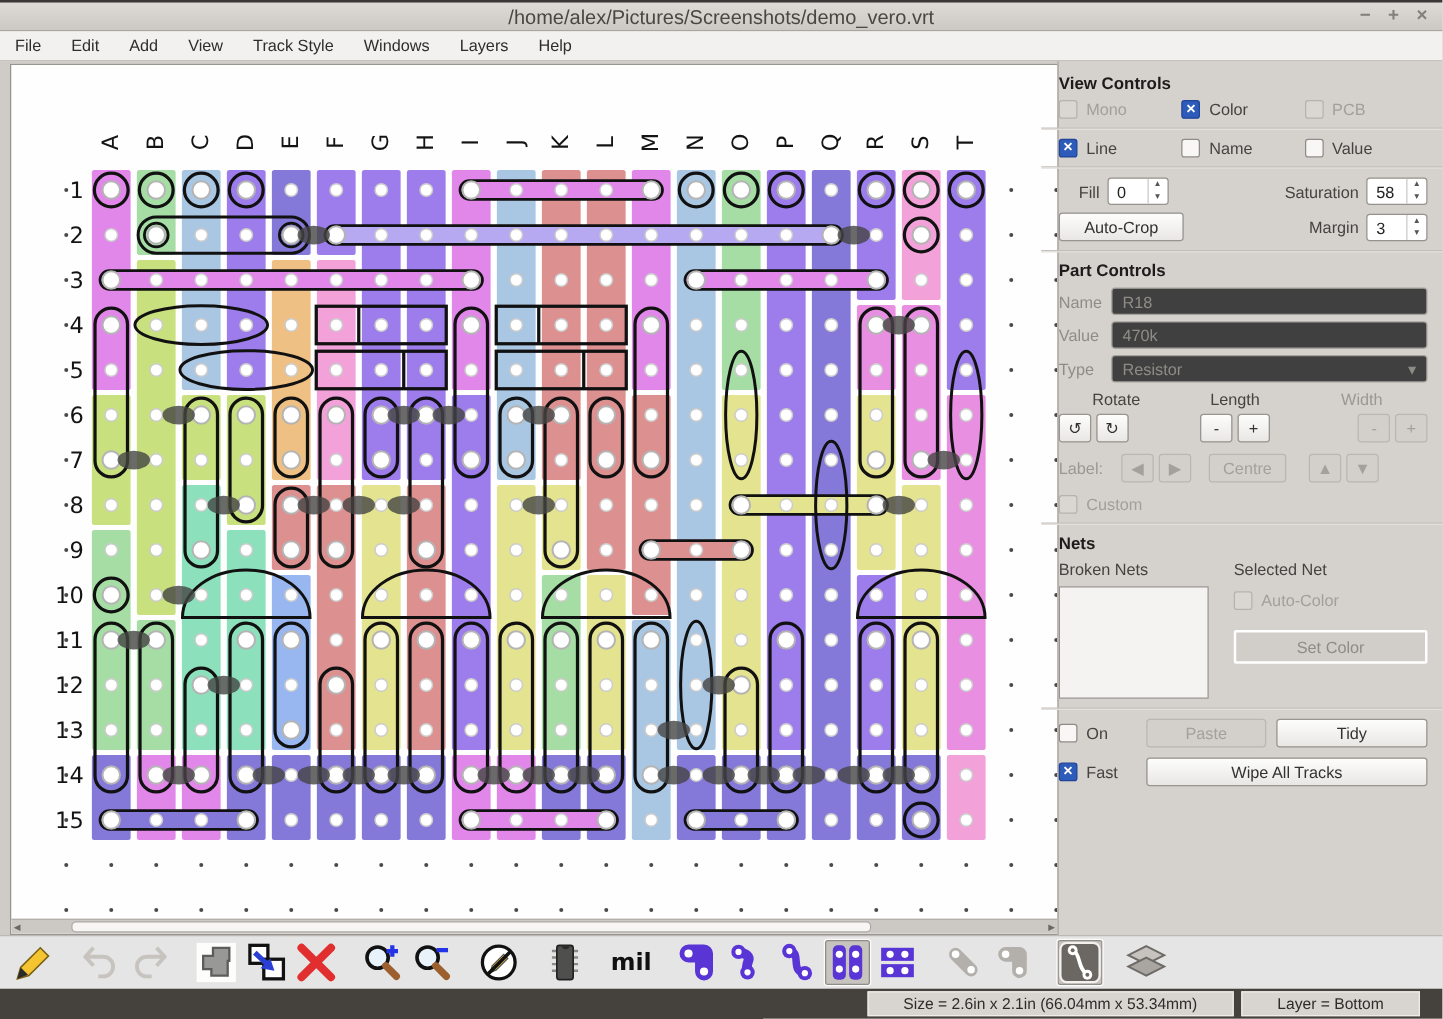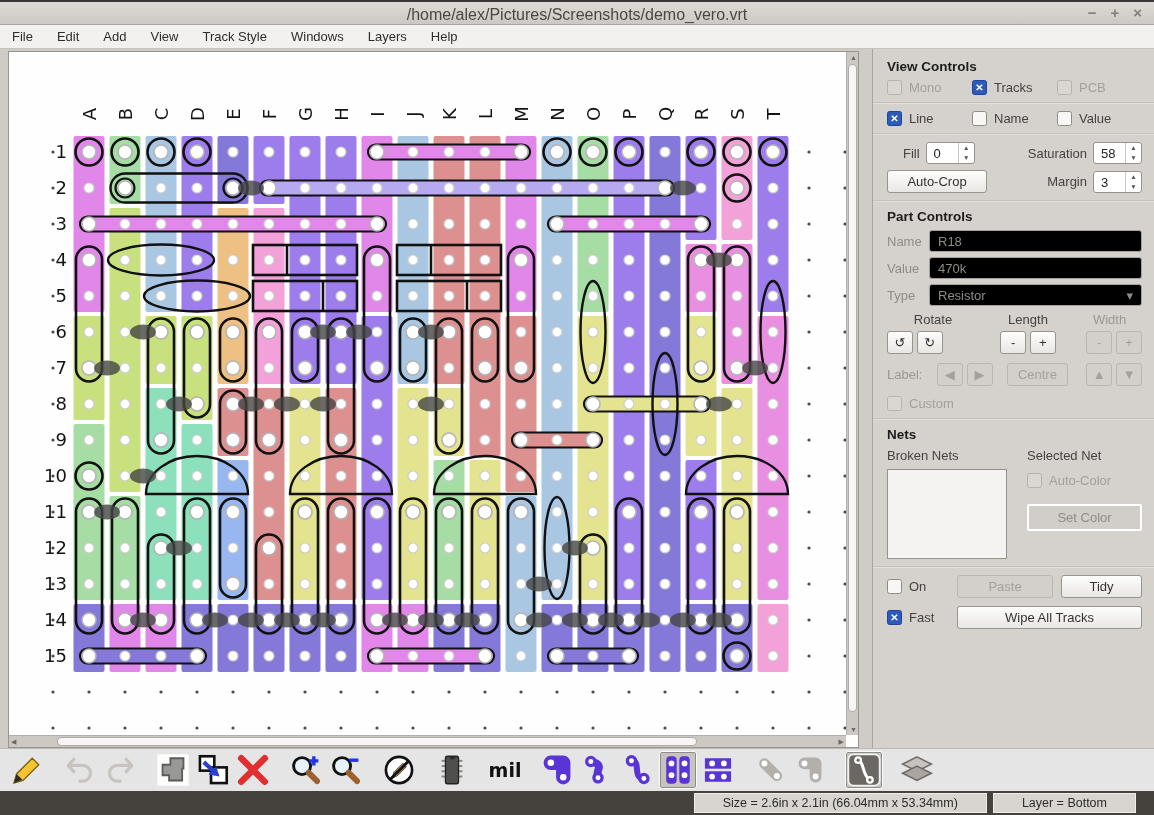--- a/index.html
+++ b/index.html
@@ -31,23 +31,23 @@
     border-left:1px solid #b3afab;box-sizing:border-box;}
   .vscroll .thumb{position:absolute;left:1px;top:12px;width:9px;height:648px;
     background:#f7f6f5;border:1px solid #aeaaa6;border-radius:4px;box-sizing:border-box;}
   .hscroll{position:absolute;left:0;bottom:0;height:12px;width:837px;background:#ccc8c4;
     border-top:1px solid #b3afab;box-sizing:border-box;}
   .hscroll .thumb{position:absolute;top:1px;left:48px;width:640px;height:9px;
     background:#f7f6f5;border:1px solid #aeaaa6;border-radius:4px;box-sizing:border-box;}
   .sb-arrow{position:absolute;font-size:7px;color:#6b6864;}
 
   
-  .panel{position:absolute;right:0;top:0;width:282px;height:699px;
+  .panel{position:absolute;right:0;top:0;width:308px;height:699px;
     border-left:1px solid #a8a4a0;background:#d5d1cd;box-sizing:border-box;
-    padding:8px 12px 0 14px;font-size:13px;color:#454340;}
+    padding:8px 12px 0 0;font-size:13px;color:#454340;}
   .panel h3{margin:2px 0 6px 0;font-size:13.5px;color:#1d1c1b;}
   .sep{border:none;border-top:1px solid #c3bfbb;border-bottom:1px solid #e2dfdc;
     margin:7px -12px 7px -14px;}
   .cbrow{display:grid;grid-template-columns:1fr 1fr 1fr;margin:4px 0;}
   .cbitem{display:flex;align-items:center;gap:7px;}
   .cb{width:15px;height:15px;border:1px solid #8f8c88;border-radius:2.5px;
     background:#f8f7f6;display:inline-flex;align-items:center;justify-content:center;
     font-size:10px;color:#fff;box-sizing:border-box;flex:0 0 15px;}
   .cb.checked{background:#2d5bb9;border-color:#1f4499;}
   .cb.checked::after{content:"✕";font-weight:bold;line-height:1;}
@@ -58,21 +58,21 @@
   .spin .v{padding:3px 2px 0 7px;font-size:13px;color:#222;min-width:22px;}
   .spin .arr{width:15px;border-left:1px solid #ccc9c5;display:flex;flex-direction:column;}
   .spin .arr span{flex:1;font-size:6.5px;color:#555;text-align:center;line-height:10px;}
   .btn{background:linear-gradient(#fdfdfc,#e9e7e4);border:1px solid #989490;
     border-radius:3px;color:#343230;font-size:13px;padding:3px 10px;text-align:center;
     box-sizing:border-box;display:inline-block;}
   .btn.disabled{background:#d3cfcb;color:#a4a19d;border-color:#bab6b2;}
   .btn.sq{width:26px;padding:3px 0;}
   .fieldrow{display:flex;align-items:center;margin:5px 0;}
   .fieldrow .flabel{width:42px;color:#8f8c88;}
-  .field{flex:1;background:#000000;border:1px solid #a5a19d;border-radius:3px;
+  .field{flex:1;background:#404040;border:1px solid #a5a19d;border-radius:3px;
     color:#8f8c88;font-size:13px;padding:3px 8px;height:22px;box-sizing:border-box;}
   .field.dd{display:flex;justify-content:space-between;align-items:center;}
   .graylab{color:#9b9894;}
   .netbox{width:118px;height:88px;background:#f4f3f2;border:1px solid #96928e;}
   .setcolor{border:2px solid #fff;background:#d1cdc9;color:#8f8c88;
     border-radius:2px;padding:4px 0;text-align:center;}
 
   
   .toolbar{position:absolute;left:0;top:748px;width:100%;height:43px;
     background:#e5e5e5;border-top:1px solid #bcb8b4;box-sizing:border-box;
@@ -1156,21 +1156,21 @@
 
     <div class="panel">
       <h3>View Controls</h3>
       <div class="cbrow">
         <div class="cbitem disabled">
             <span class="cb disabled"></span>
             <span class="cblabel">Mono</span>
           </div>
         <div class="cbitem">
             <span class="cb checked"></span>
-            <span class="cblabel">Tracks</span>
+            <span class="cblabel">Color</span>
           </div>
         <div class="cbitem disabled">
             <span class="cb disabled"></span>
             <span class="cblabel">PCB</span>
           </div>
       </div>
       <hr class="sep">
       <div class="cbrow">
         <div class="cbitem">
             <span class="cb checked"></span>

